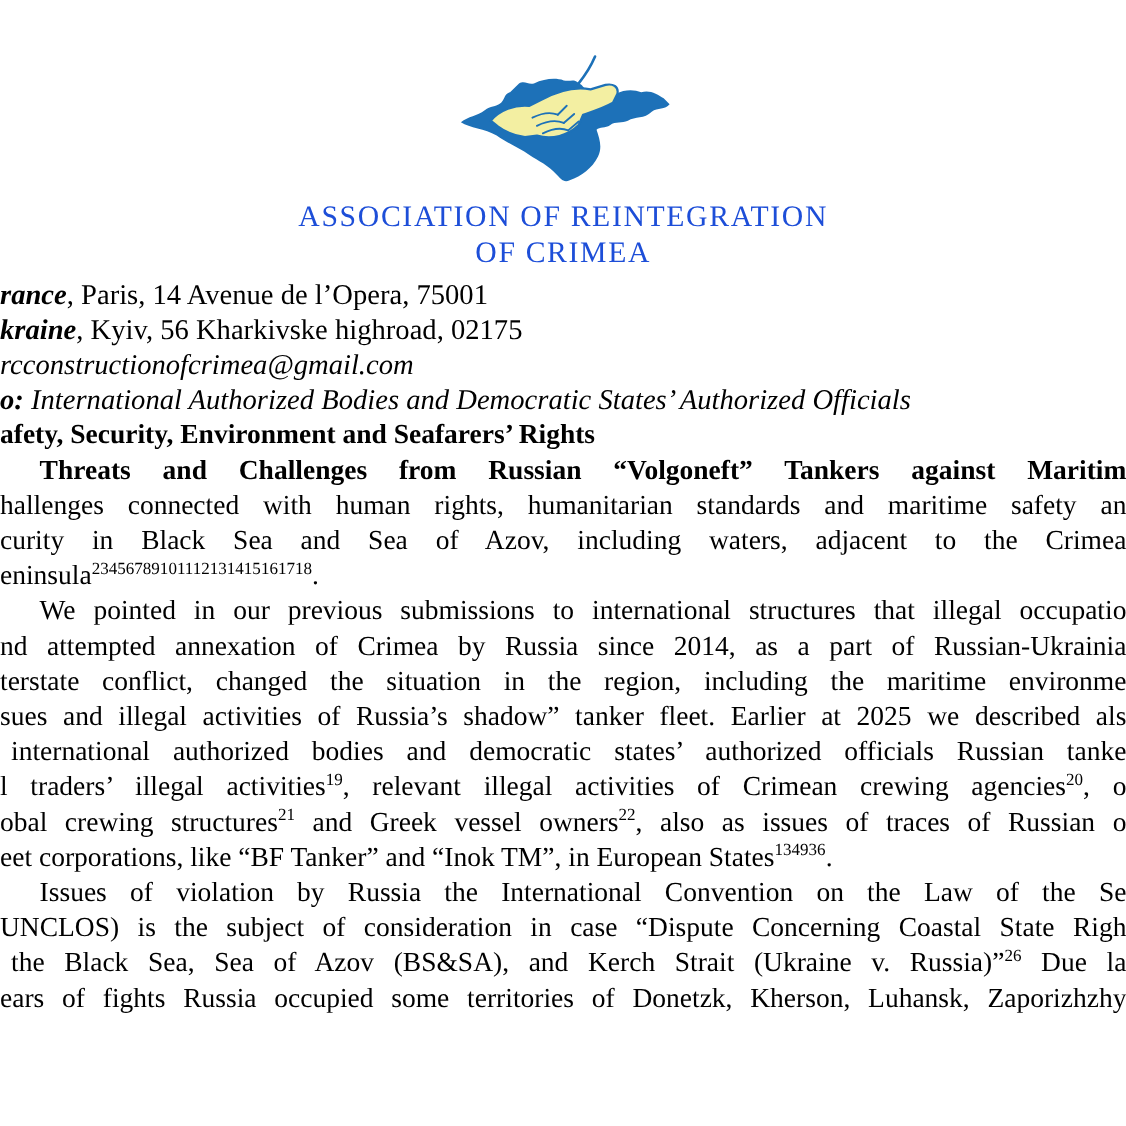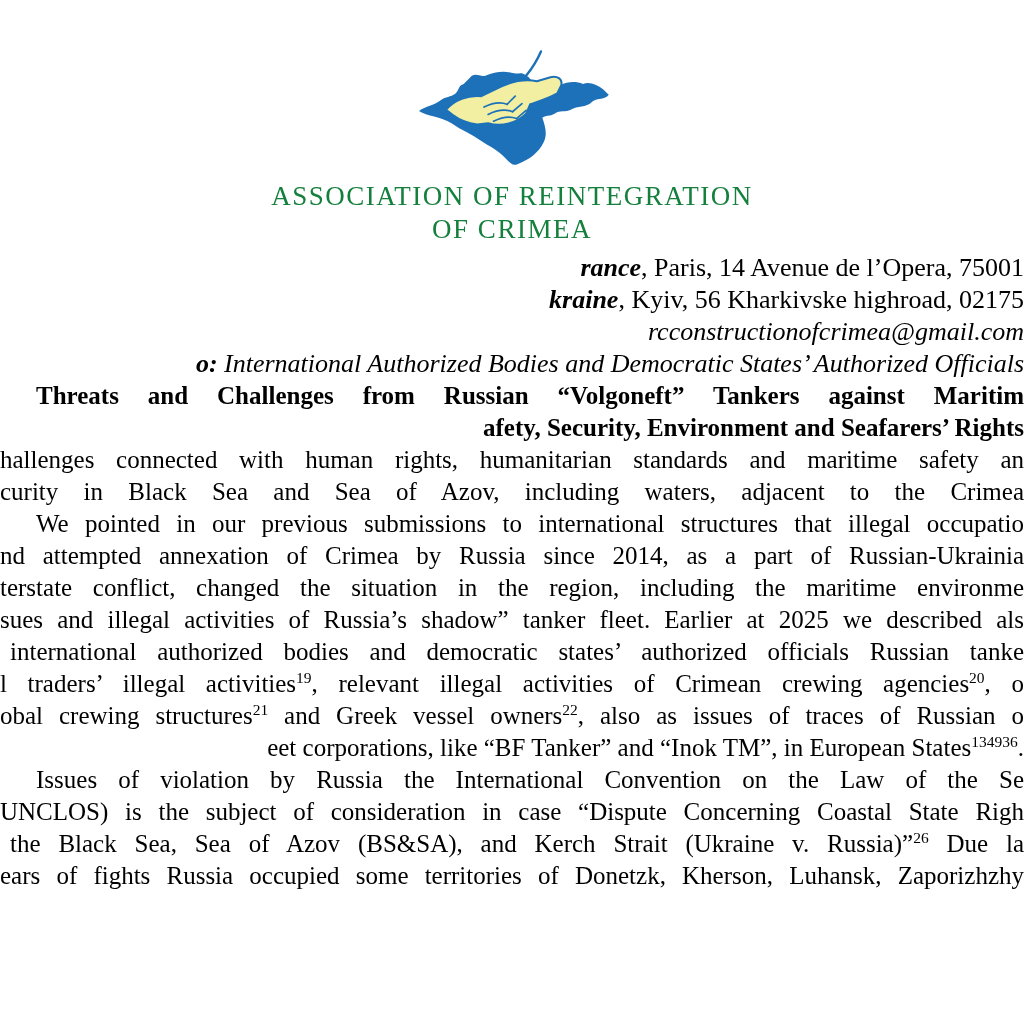--- a/index.html
+++ b/index.html
@@ -11,31 +11,30 @@
     color: #000000;
   }
   .page { position: relative; width: 1024px; height: 1024px; }
   .logo-wrap { margin: 46px auto 0 auto; width: 205px; height: 122px; }
   .org-name {
     margin-top: 12px;
     text-align: center;
     font-size: 27px;
     line-height: 33px;
     letter-spacing: 1.5px;
-    color: #15803d;
+    color: #1d4ed8;
   }
   .content { margin-top: 6px; }
   .contact { font-size: 26px; }
   .bodytext { font-size: 25px; }
   .line {
     line-height: 32px;
     height: 32px;
     white-space: nowrap;
     overflow: visible;
-    text-align: right;
   }
   .line.ind { text-indent: 36px; }
   .line.pad { padding-left: 10px; }
   sup { font-size: 0.62em; line-height: 0; }
   .subject .line { font-weight: bold; }
 </style>
 </head>
 <body>
 
 <div class="page">
@@ -75,26 +74,27 @@
   </div>
 
   <div class="content">
     <div class="contact">
         <div class="line"><span style="font-weight: bold; font-style: italic;">rance</span><span>, Paris, 14 Avenue de l’Opera, 75001</span></div>
         <div class="line"><span style="font-weight: bold; font-style: italic;">kraine</span><span>, Kyiv, 56 Kharkivske highroad, 02175</span></div>
         <div class="line"><span style="font-style: italic;">rcconstructionofcrimea@gmail.com</span></div>
         <div class="line"><span style="font-weight: bold; font-style: italic;">o:</span><span style="font-style: italic;"> International Authorized Bodies and Democratic States’ Authorized Officials</span></div>
       </div>
     <div class="bodytext subject">
+        <div class="line"><span>afety, Security, Environment and Seafarers’ Rights</span></div>
         <div class="line just ind" style="word-spacing: 22.6777px;"><span>Threats and Challenges from Russian “Volgoneft” Tankers against Maritim</span></div>
-        <div class="line"><span>afety, Security, Environment and Seafarers’ Rights</span></div>
       </div>
     <div class="bodytext">
         <div class="line just" style="word-spacing: 15.4125px;"><span>hallenges connected with human rights, humanitarian standards and maritime safety an</span></div>
         <div class="line just" style="word-spacing: 19.0288px;"><span>curity in Black Sea and Sea of Azov, including waters, adjacent to the Crimea</span></div>
+        <div class="line"><span>eninsula</span><sup>23456789101112131415161718</sup><span>.</span></div>
       </div>
     <div class="bodytext">
         <div class="line just ind" style="word-spacing: 10.0284px;"><span>We pointed in our previous submissions to international structures that illegal occupatio</span></div>
         <div class="line just" style="word-spacing: 11.4784px;"><span>nd attempted annexation of Crimea by Russia since 2014, as a part of Russian-Ukrainia</span></div>
         <div class="line just" style="word-spacing: 14.3892px;"><span>terstate conflict, changed the situation in the region, including the maritime environme</span></div>
         <div class="line just" style="word-spacing: 7.93527px;"><span>sues and illegal activities of Russia’s shadow” tanker fleet. Earlier at 2025 we described als</span></div>
         <div class="line just pad" style="word-spacing: 14.5764px;"><span>international authorized bodies and democratic states’ authorized officials Russian tanke</span></div>
         <div class="line just" style="word-spacing: 14.3977px;"><span>l traders’ illegal activities</span><sup>19</sup><span>, relevant illegal activities of Crimean crewing agencies</span><sup>20</sup><span>, o</span></div>
         <div class="line just" style="word-spacing: 9.68304px;"><span>obal crewing structures</span><sup>21</sup><span> and Greek vessel owners</span><sup>22</sup><span>, also as issues of traces of Russian o</span></div>
         <div class="line"><span>eet corporations, like “BF Tanker” and “Inok TM”, in European States</span><sup>134936</sup><span>.</span></div>

